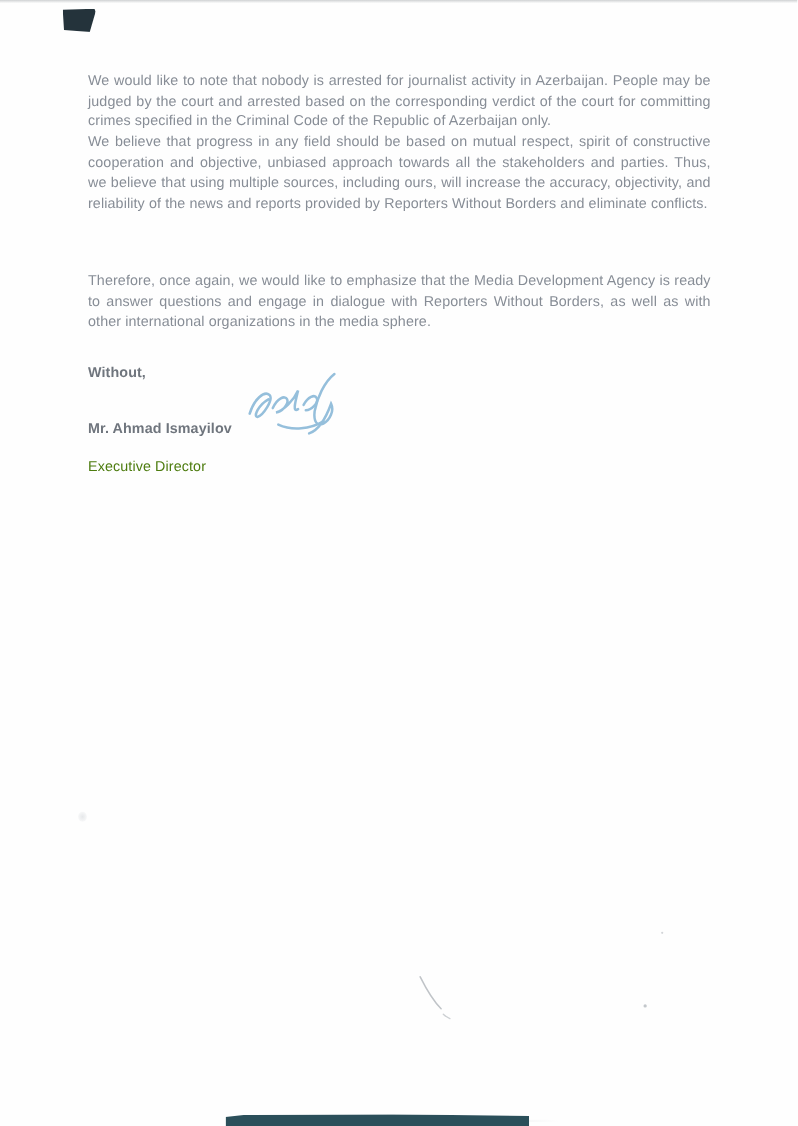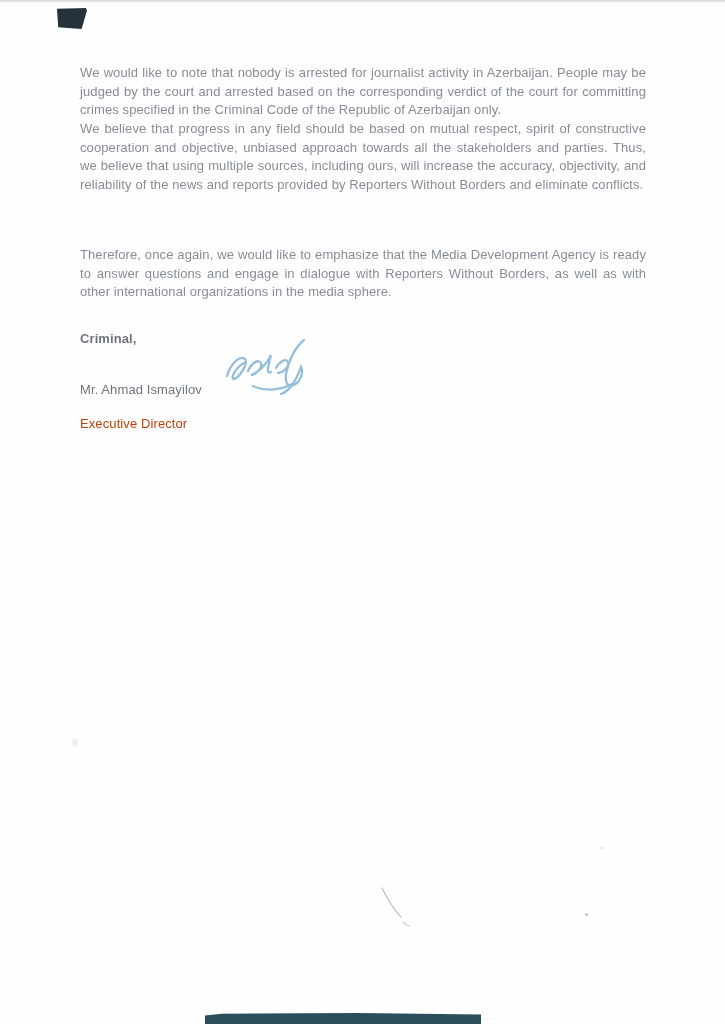--- a/index.html
+++ b/index.html
@@ -33,25 +33,25 @@
   }
   .p1{top:64px;}
   .p2{top:120px;}
   .p3{top:246px;}
   .closing{
     position:absolute;left:0;top:330px;
     font-weight:bold;color:#6f757d;
   }
   .signatory-name{
     position:absolute;left:0;top:381px;
-    font-weight:normal;color:#6f757d;
+    font-weight:bold;color:#6f757d;
   }
   .signatory-title{
     position:absolute;left:0;top:415px;
-    color:#c2410c;
+    color:#4d7c0f;
   }
   .signature{
     position:absolute;left:140px;top:334px;
     width:104px;height:64px;
     pointer-events:none;
   }
   
   .artifact{position:absolute;}
   .corner-mark{
     left:57px;top:8px;width:30px;height:21px;
@@ -83,21 +83,21 @@
 <div class="page">
 
   <div class="scan-top-edge"></div>
   <div class="artifact corner-mark"></div>
 
   <div class="content">
     <p class="para p1">We would like to note that nobody is arrested for journalist activity in Azerbaijan. People may be judged by the court and arrested based on the corresponding verdict of the court for committing crimes specified in the Criminal Code of the Republic of Azerbaijan only.</p>
     <p class="para p2">We believe that progress in any field should be based on mutual respect, spirit of constructive cooperation and objective, unbiased approach towards all the stakeholders and parties. Thus, we believe that using multiple sources, including ours, will increase the accuracy, objectivity, and reliability of the news and reports provided by Reporters Without Borders and eliminate conflicts.</p>
     <p class="para p3">Therefore, once again, we would like to emphasize that the Media Development Agency is ready to answer questions and engage in dialogue with Reporters Without Borders, as well as with other international organizations in the media sphere.</p>
 
-    <div class="closing">Criminal,</div>
+    <div class="closing">Without,</div>
 
     <svg class="signature" viewBox="0 0 104 64" fill="none" xmlns="http://www.w3.org/2000/svg">
       <g stroke="#8ab8d8" stroke-width="2.3" stroke-linecap="round" fill="none" opacity="0.9">
         <path d="M7,42 C11,29 20,21 25,25 C29,29 19,44 14,45 C10,45 15,34 24,29"></path>
         <path d="M28,37 C32,28 39,25 41,29 C43,33 36,41 31,41 C38,39 47,30 51,21 C48,33 46,41 51,38"></path>
         <path d="M56,34 C60,27 66,24 68,28 C70,32 63,39 58,39"></path>
         <path d="M84,6 C75,13 68,28 66,40 C65,49 68,54 74,51 C80,48 84,39 81,33 C77,44 70,57 61,60"></path>
         <path d="M33,52 C46,58 62,56 74,49"></path>
       </g>
     </svg>

